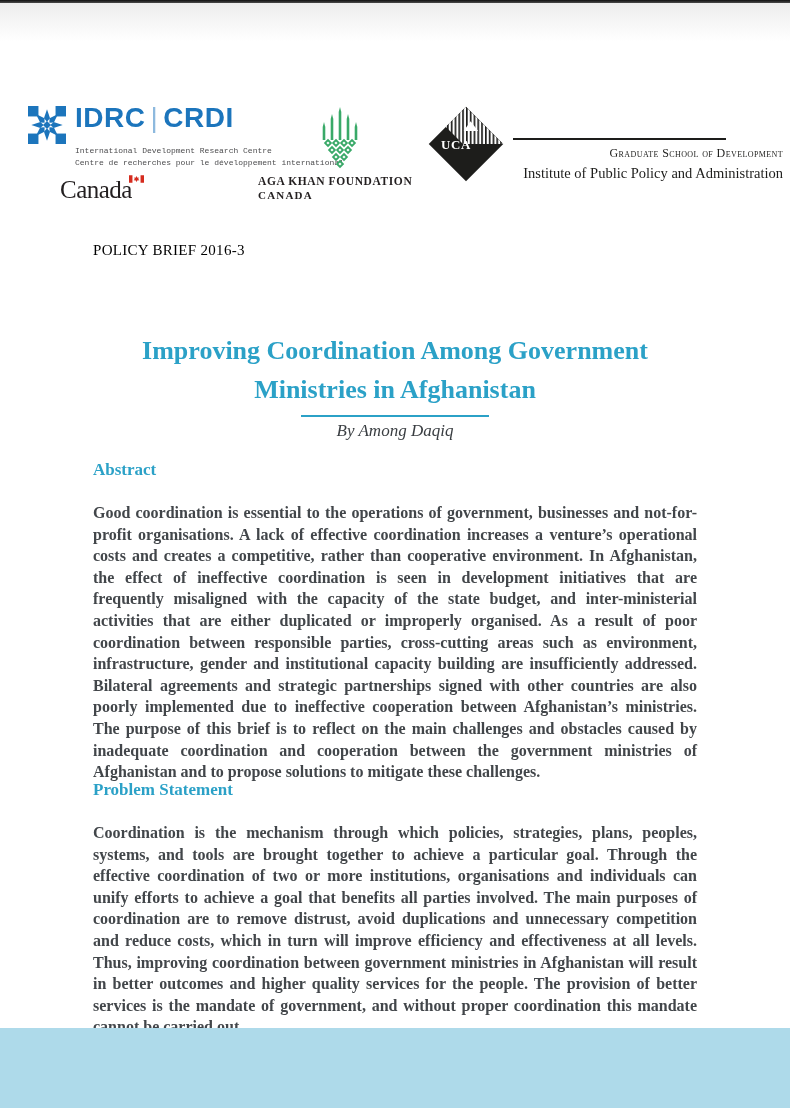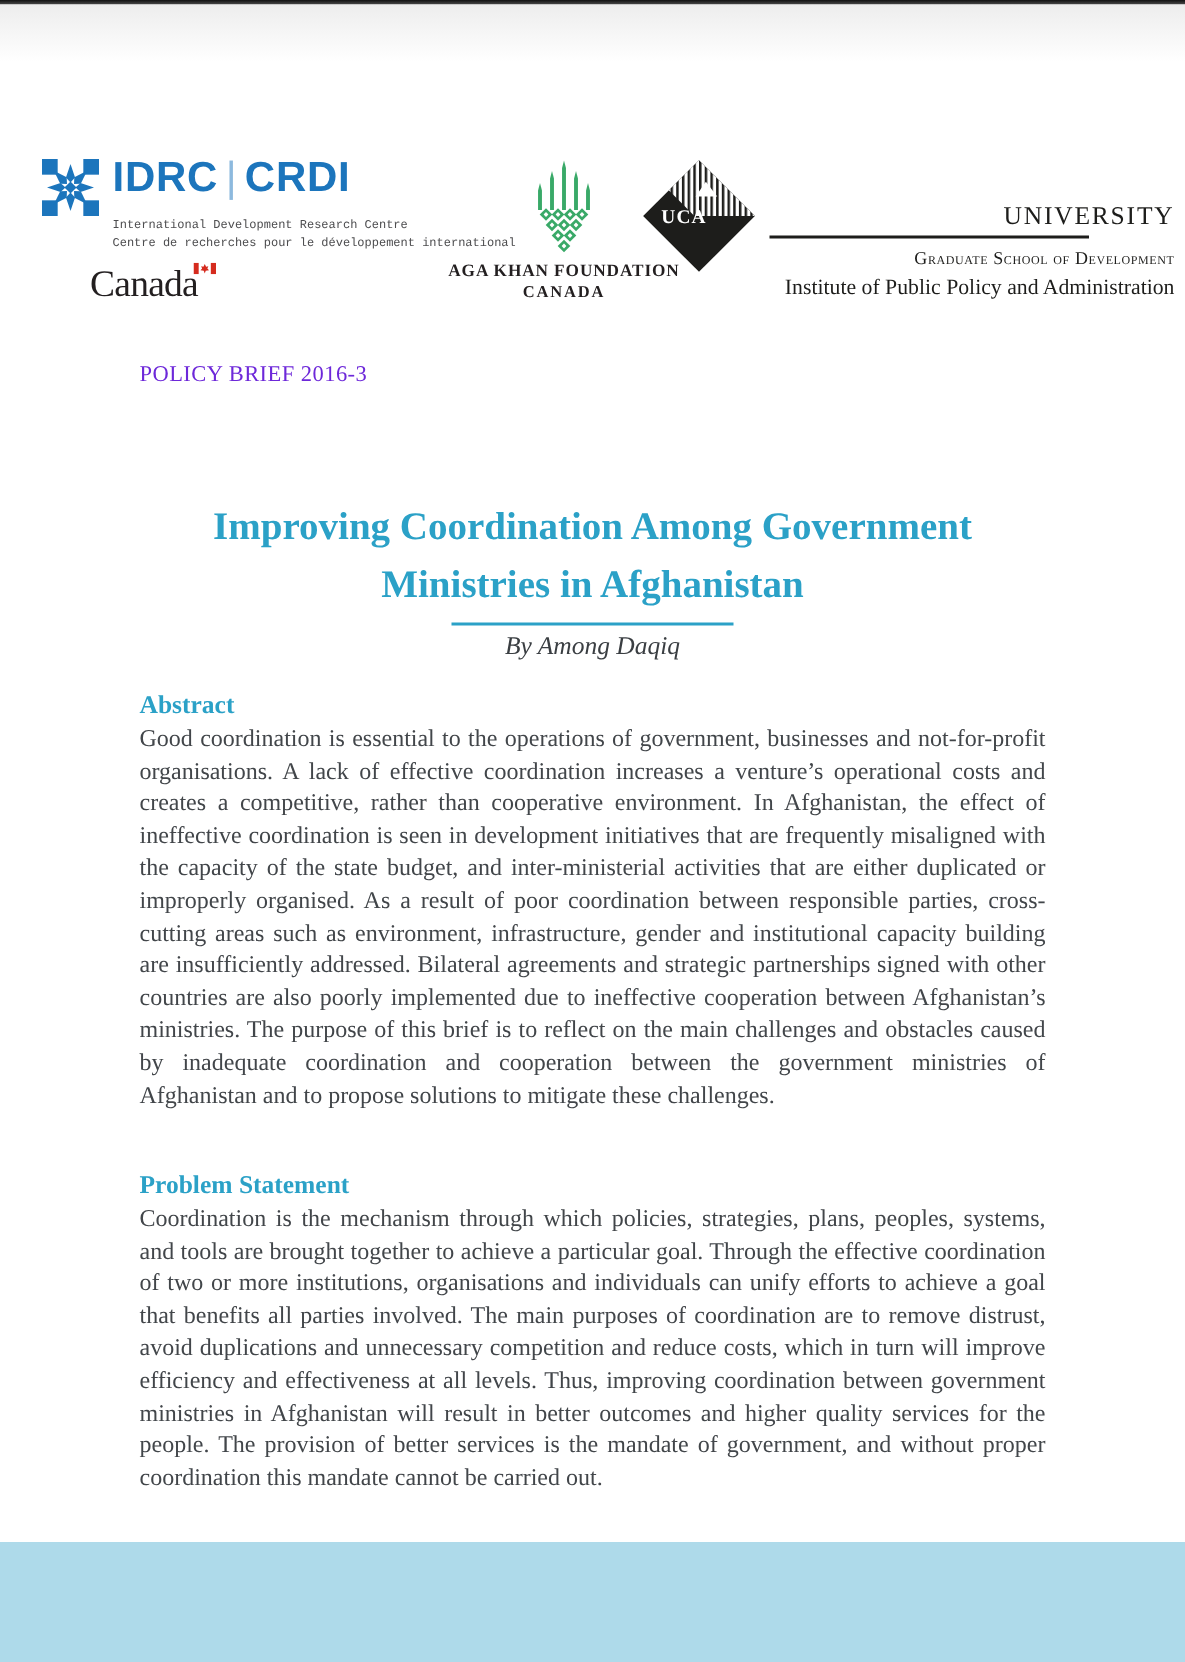--- a/index.html
+++ b/index.html
@@ -24,53 +24,53 @@
   .idrc-tag { position:absolute; left:47px; top:40px; white-space:nowrap;
     font-family:Liberation Mono, monospace; font-size:8px; line-height:12px;
     color:#4d4d4f; }
 
   .canada { position:absolute; left:60px; top:176px; font-size:25px;
     color:#231f20; letter-spacing:-.5px; }
   .canada-flag { position:absolute; left:69px; top:-1px; color:var(--flag-red); }
   .flag-fill { fill:currentColor; }
 
   .akfc { position:absolute; left:258px; top:106px; width:164px;
-    text-align:center; color:#231f20;margin-left:36px; }
+    text-align:left; color:#231f20; }
   .akfc-emblem { display:block; margin:0 auto; color:var(--akf-green); }
   .akf-fill { fill:currentColor; }
   .akfc-name { margin-top:5px; font-size:11.5px; font-weight:bold; letter-spacing:.6px; }
   .akfc-country { margin-top:2px; font-size:11px; font-weight:bold; letter-spacing:1.2px; }
 
   .uca { position:absolute; left:428px; top:104px; width:340px; height:110px;text-align:right; }
   .uca-diamond { position:absolute; left:0; top:2px; }
   .uca-dark { fill:var(--uca-black); }
   .uca-text { position:absolute; left:85px; top:30px; width:270px; color:#1d1d1b; }
   .uca-name { font-size:17px; line-height:19px; letter-spacing:1.2px; }
   .uca-rule { width:213px; height:0; border-bottom:2px solid #1d1d1b; margin-top:4px; }
   .uca-school { margin-top:6px; font-variant:small-caps; font-size:12px; letter-spacing:.4px; }
   .uca-institute { margin-top:4px; font-size:14.5px; }
 
   
   .kicker { position:absolute; left:93px; top:242px; font-size:15px;
-    letter-spacing:.3px; color:#6d28d9; }
+    letter-spacing:.3px; color:#000000; }
   .title { position:absolute; left:93px; top:331px; width:604px; margin:0;
     text-align:center; font-size:26px; line-height:39px; font-weight:bold;
     color:var(--accent); }
   .title-rule { position:absolute; left:301px; top:415px; width:188px; height:2px;
     background:var(--accent); }
   .byline { position:absolute; left:93px; top:421px; width:604px;
     text-align:center; font-style:italic; font-size:17px; color:#3a3e42; }
 
   .section { position:absolute; left:93px; width:604px; }
   .section-abstract { top:460px; }
   .section-problem { top:780px; }
   .section h2 { margin:0; font-size:17px; font-weight:bold; 
     color:var(--accent); }
-  .section p { margin:2px 0 0 0; font-size:16px; line-height:21.6px;
-    text-align:justify; color:#42464a; }
+  .section p { margin:22px 0 0 0; font-size:16px; line-height:21.6px;
+    text-align:justify; color:#42464a;font-weight:bold; }
 
   .footer-band { position:absolute; left:0; top:1028px; width:100%; height:80px;
     background:var(--footer-blue); }
 </style>
 </head>
 <body>
 
 <div class="page">
 
   <div class="top-bar"></div>
@@ -165,21 +165,20 @@
         </defs>
         <polygon points="50,1 99,50 50,99 1,50" class="uca-dark"></polygon>
         <g clip-path="url(#ucaClip)">
           <polygon points="50,1 99,50 46,50 20,24" fill="url(#ucaStripes)"></polygon>
           <polygon points="56,20 66,33 47,33" fill="#ffffff"></polygon>
         </g>
         <text x="17" y="56" font-size="17" font-weight="bold" letter-spacing="1" font-family="Liberation Serif, serif" fill="#ffffff">UCA</text>
       </svg>
       <div class="uca-text">
         <div class="uca-name">
-          <div>UNIVERSITY</div>
         </div>
         <div class="uca-rule"></div>
         <div class="uca-school">Graduate School of Development</div>
         <div class="uca-institute">Institute of Public Policy and Administration</div>
       </div>
     </div>
   </header>
 
   <div class="kicker">POLICY BRIEF 2016-3</div>
 

